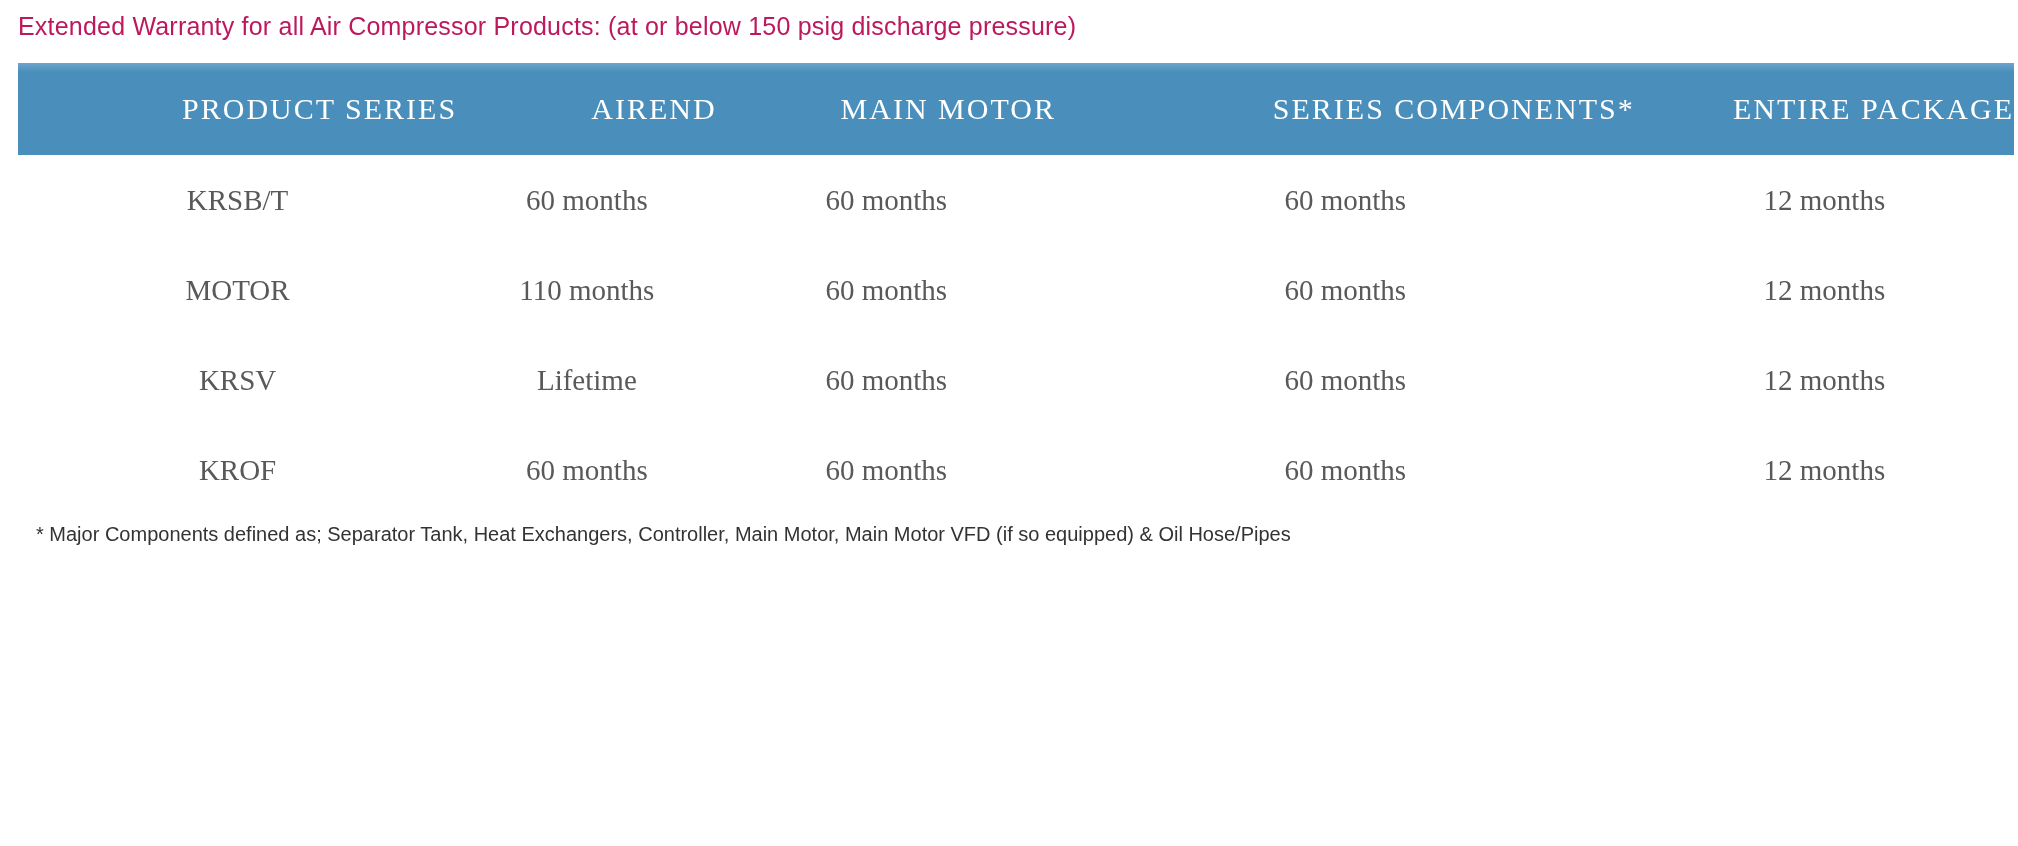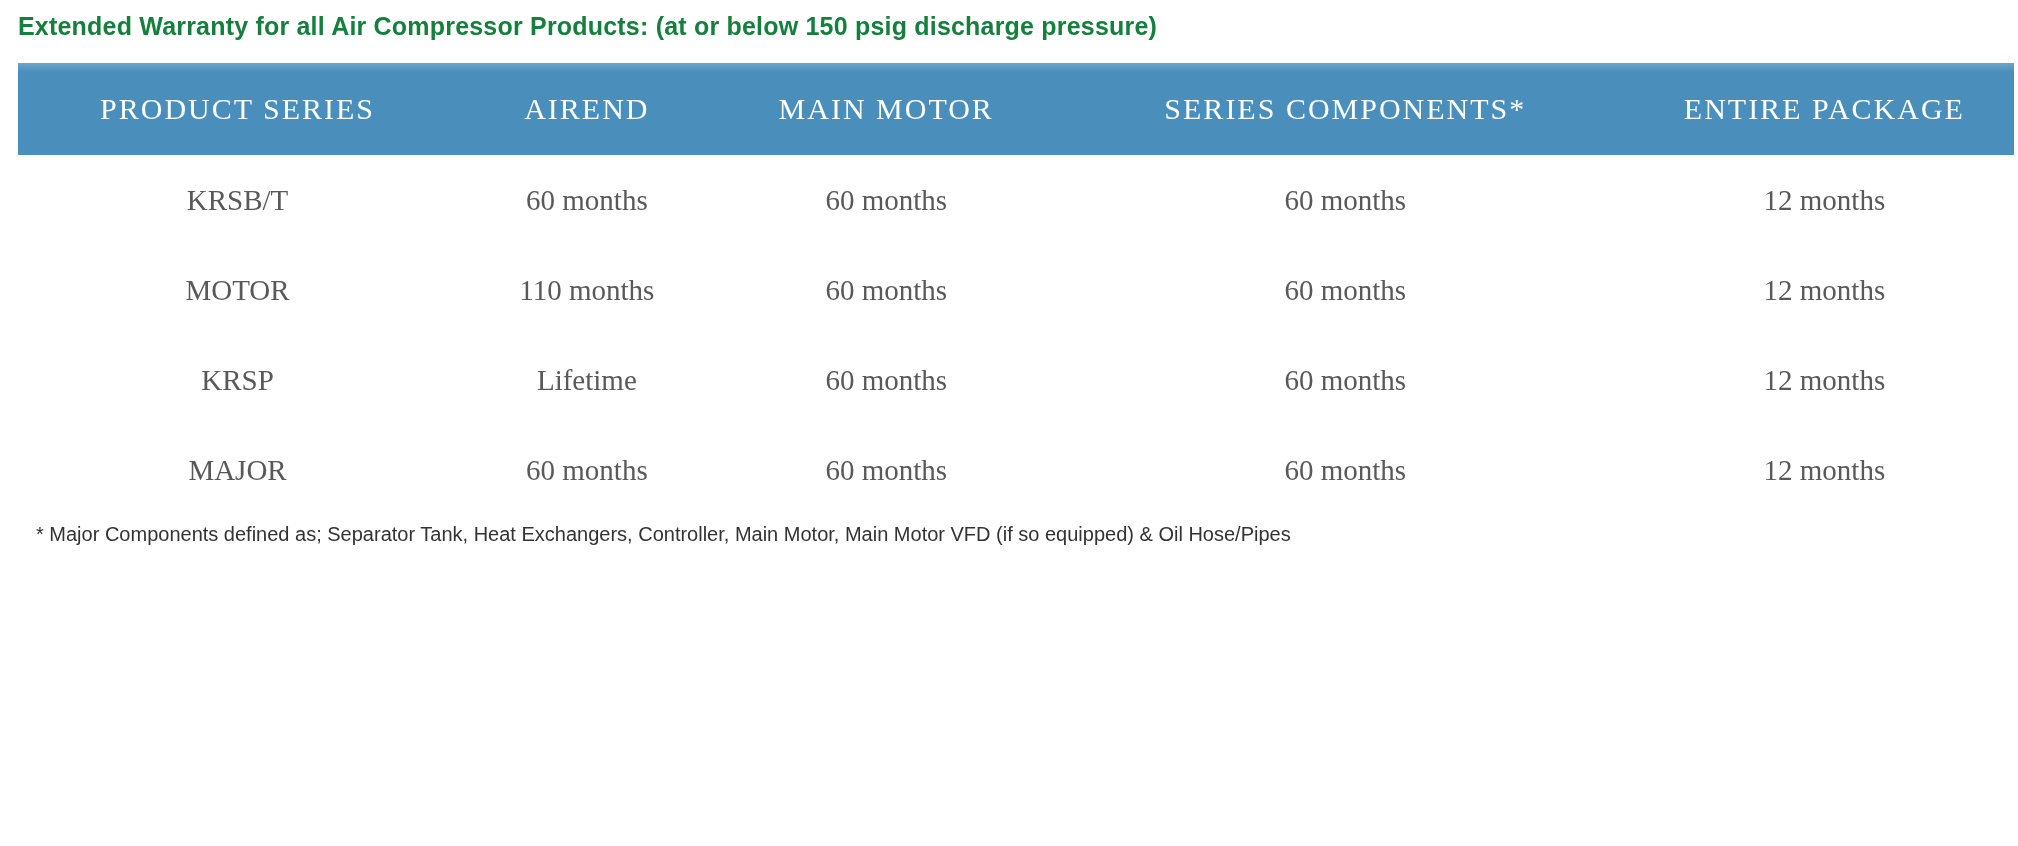--- a/index.html
+++ b/index.html
@@ -10,39 +10,39 @@
   body {
     width: 2018px;
     height: 846px;
     font-family: "Liberation Sans", sans-serif;
     overflow: hidden;
   }
   .page-title {
     margin: 12px 18px 9px 18px;
     font-size: 25px;
     line-height: 28px;
-    font-weight: bold;
-    color: #15803d;
+    font-weight: normal;
+    color: #be185d;
     letter-spacing: 0.2px;
   }
   .warranty-table {
     margin: 23px 4px 0 18px;
     width: calc(100% - 22px);
     border-collapse: collapse;
     table-layout: fixed;
   }
   .warranty-table thead th {
     height: 92px;
     background: linear-gradient(180deg, #6ba5cc 0px, #4a8fbc 9px, #4a8fbc 100%);
     color: #ffffff;
     font-family: "Liberation Serif", serif;
     font-size: 30px;
     font-weight: normal;
     letter-spacing: 2px;
-    text-align: center;
+    text-align: right;
     vertical-align: middle;
     padding: 0;
   }
   .warranty-table tbody td {
     height: 90px;
     font-family: Liberation Serif, serif;
     font-size: 29px;
     color: #595959;
     text-align: center;
     vertical-align: middle;
@@ -87,28 +87,28 @@
       <td>12 months</td>
     </tr>
     <tr>
       <td>MOTOR</td>
       <td>110 months</td>
       <td>60 months</td>
       <td>60 months</td>
       <td>12 months</td>
     </tr>
     <tr>
-      <td>KRSP</td>
+      <td>KRSV</td>
       <td>Lifetime</td>
       <td>60 months</td>
       <td>60 months</td>
       <td>12 months</td>
     </tr>
     <tr>
-      <td>MAJOR</td>
+      <td>KROF</td>
       <td>60 months</td>
       <td>60 months</td>
       <td>60 months</td>
       <td>12 months</td>
     </tr>
   </tbody>
 </table>
 
 <p class="footnote">* Major Components defined as; Separator Tank, Heat Exchangers, Controller, Main Motor, Main Motor VFD (if so equipped) &amp; Oil Hose/Pipes</p>
 

